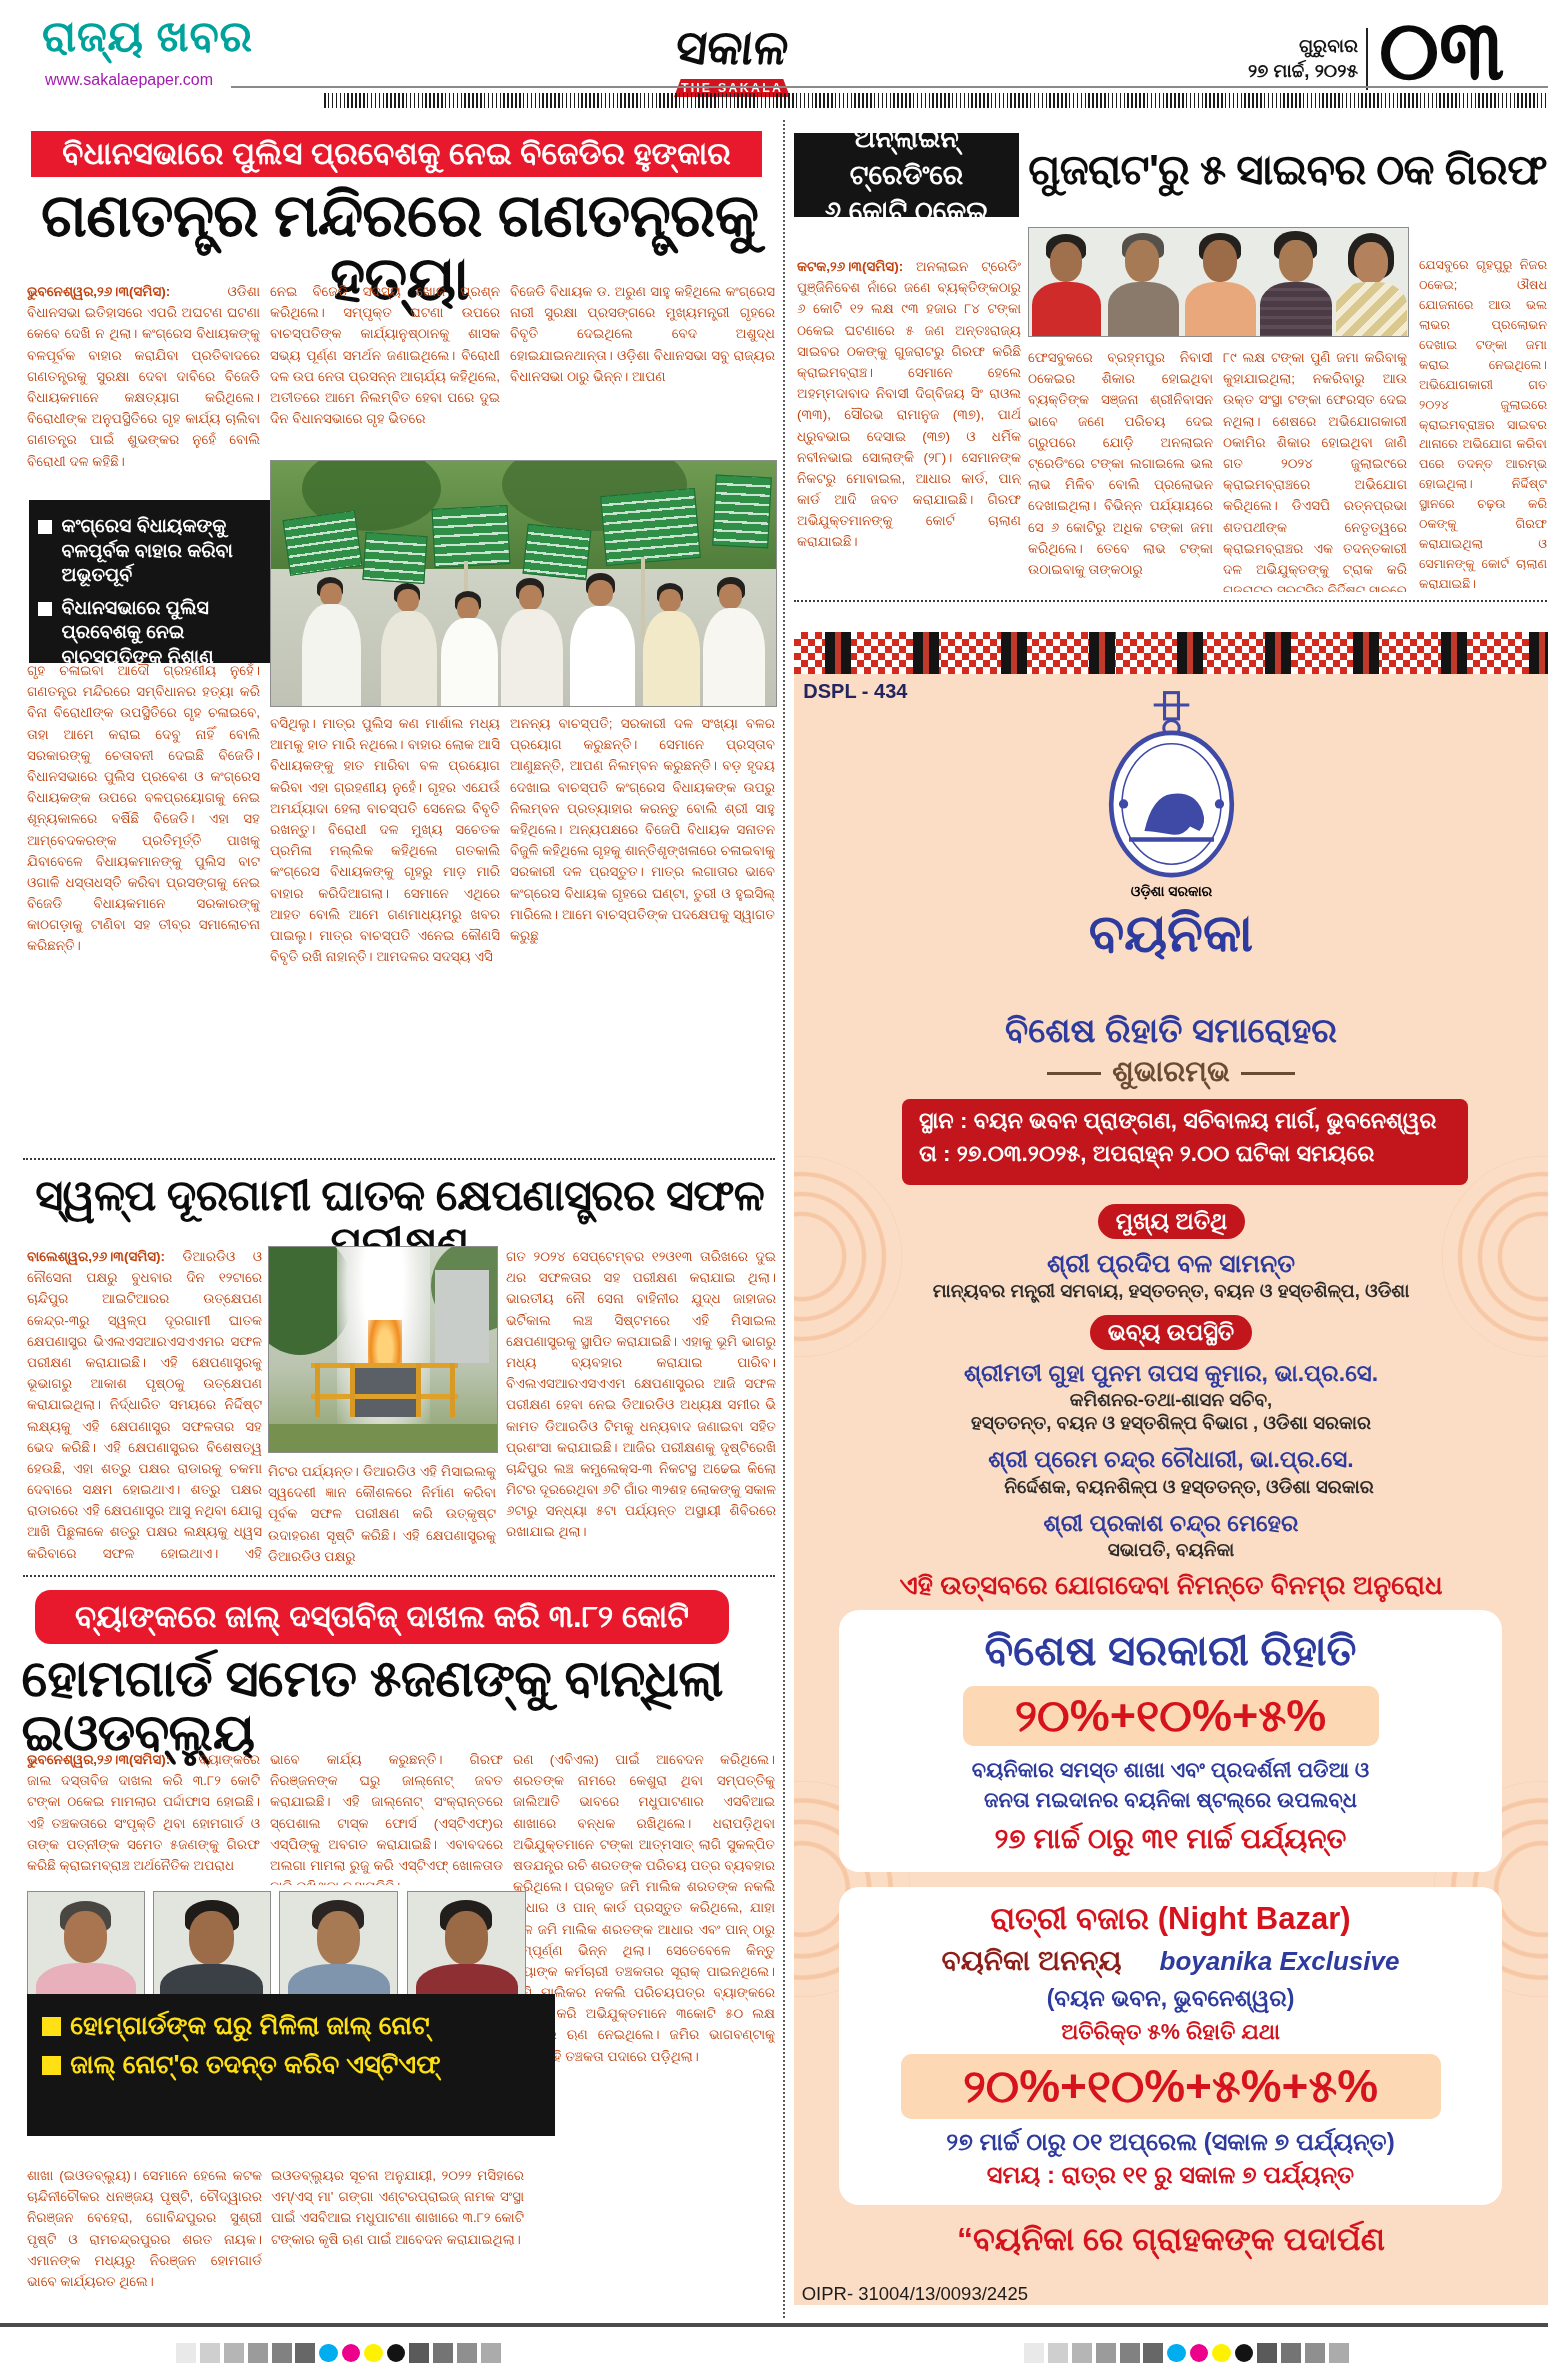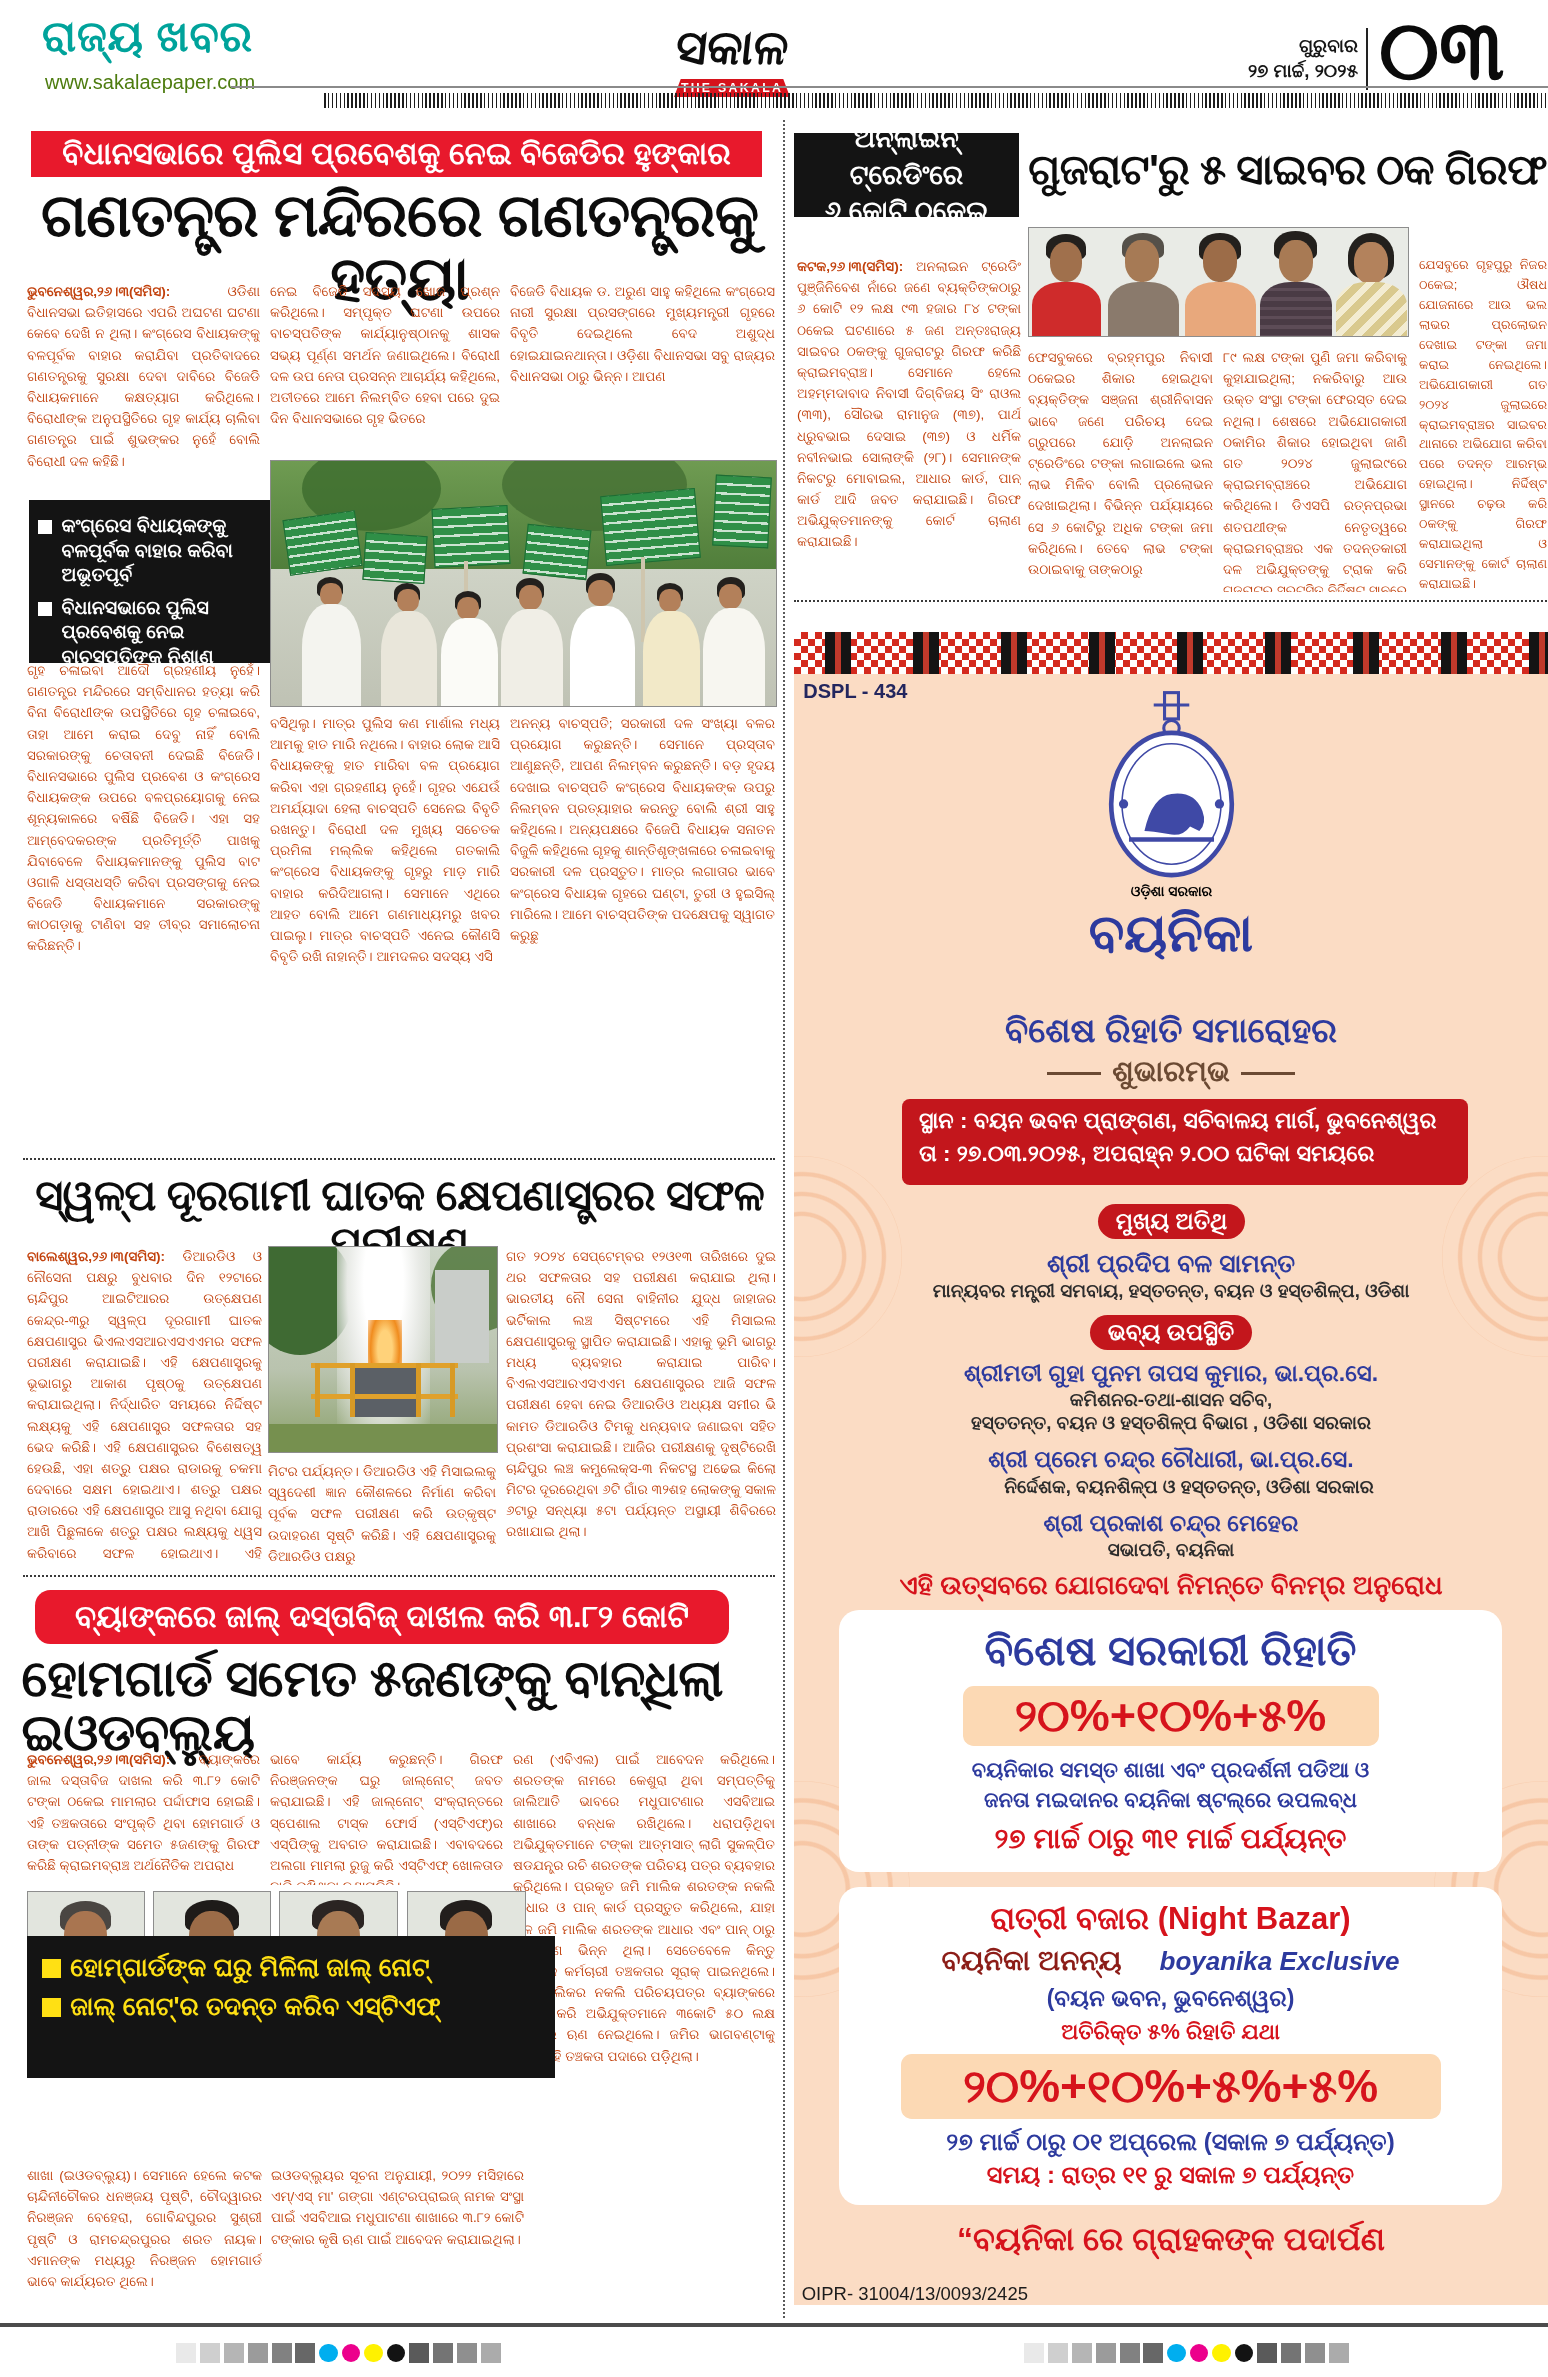--- a/index.html
+++ b/index.html
@@ -1,21 +1,21 @@
 <!DOCTYPE html>
 <html style="font-size:12.3px"><head>
 <meta charset="utf-8">
 <style>
   html,body{margin:0;padding:0;background:#fff;}
   .page{position:relative;width:1548px;height:2377px;background:#fff;overflow:hidden;
         font-family:"Liberation Sans","DejaVu Sans",sans-serif;color:#111;}
   .abs{position:absolute;}
   
   .section-title{font-size:43px;font-weight:800;color:#00a39b;letter-spacing:0.8px;}
-  .site-url{font-size:20px;color:#4d7c0f;}
+  .site-url{font-size:16px;color:#a21caf;}
   .logo-text{font-size:48px;font-weight:900;color:#0d0d0d;text-align:center;transform:skewX(-6deg);}
   .logo-band{background:#d6131c;color:#fff;font-size:12.3px;font-weight:700;text-align:center;
              letter-spacing:2.3px;clip-path:polygon(6% 0,94% 0,100% 100%,0 100%);line-height:18.5px;}
   .dayline{font-size:18.5px;text-align:right;line-height:1.35;color:#151515;font-weight:600;}
   .pageno{font-size:83px;font-weight:900;color:#0a0a0a;line-height:1;}
   .vbar{width:2.3px;background:#222;}
   .regmarks{background:repeating-linear-gradient(90deg,#1c1c1c 0 1.5px,transparent 1.5px 3.9px);}
   .grayrule{background:#8a8a8a;}
   
   .dotted-h{border-top:2.3px dotted #3a3a3a;}
@@ -202,21 +202,21 @@
     <div class="hair" style="left:32px;top:7.7px;width:52px;height:31px;background:#2a2422;"></div>
     <div class="face" style="left:37px;top:18.5px;width:43px;height:54px;background:#a87a54;"></div>
     <div class="torso" style="left:7.7px;top:72px;width:102px;height:53px;background:#7e95ad;"></div>
   </div>
   <div class="abs photo" style="left:407px;top:1891px;width:117px;height:126px;">
     <div class="hair" style="left:32px;top:7.7px;width:52px;height:32px;background:#221e1c;"></div>
     <div class="face" style="left:37px;top:18.5px;width:43px;height:54px;background:#9a6a46;"></div>
     <div class="torso" style="left:7.7px;top:72px;width:102px;height:53px;background:#8e2f33;"></div>
   </div>
 
-  <div class="abs hl-box hl-y" style="left:27px;top:1936px;width:497px;height:123px;padding:9.3px 15.4px;">
+  <div class="abs hl-box hl-y" style="left:27px;top:1994px;width:497px;height:123px;padding:9.3px 15.4px;">
     <div class="hl-item">
         <span class="hl-sq"></span>
         <span>ହୋମ୍‌ଗାର୍ଡଙ୍କ ଘରୁ ମିଳିଲା ଜାଲ୍ ନୋଟ୍</span>
       </div>
     <div class="hl-item">
         <span class="hl-sq"></span>
         <span>ଜାଲ୍ ନୋଟ୍'ର ତଦନ୍ତ କରିବ ଏସ୍‌ଟିଏଫ୍</span>
       </div>
   </div>
 

